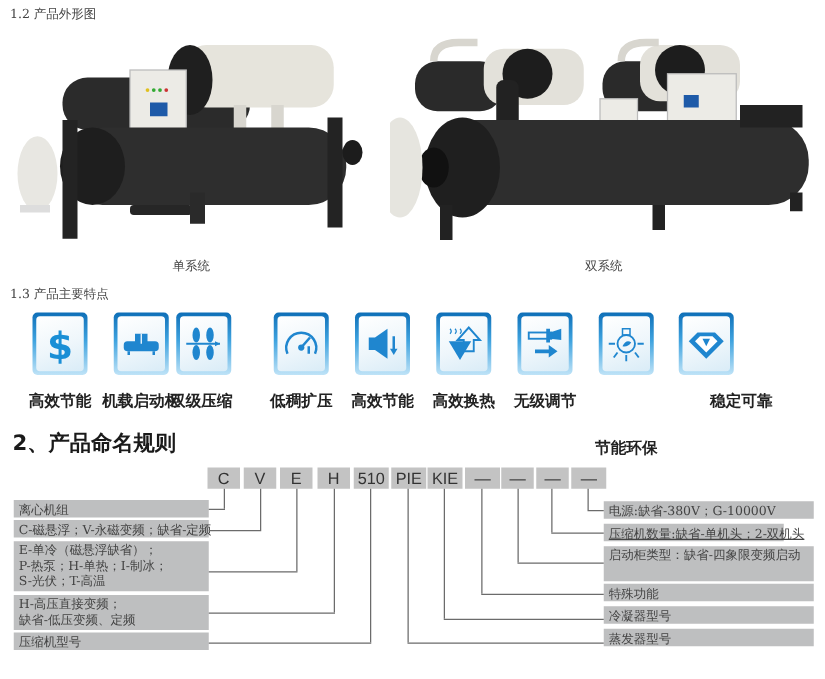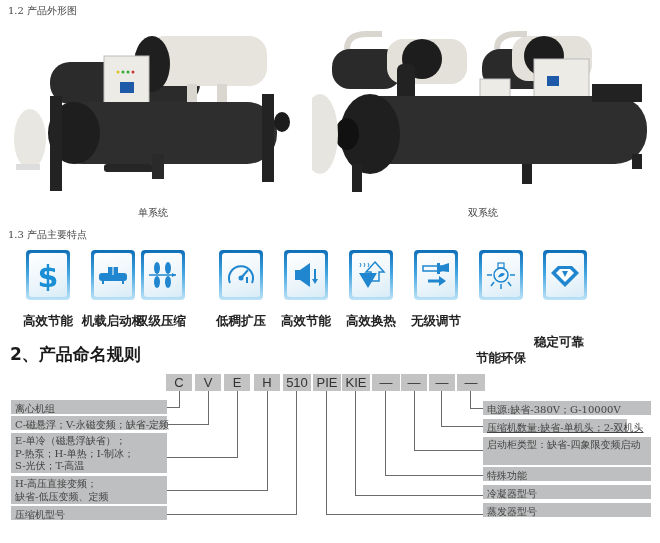--- a/index.html
+++ b/index.html
@@ -199,21 +199,21 @@
   </div>
 
 <div class="feat-label" style="left:13px;">高效节能</div>
 <div class="feat-label" style="left:78px;">机载启动柜</div>
 <div class="feat-label" style="left:126px;">双级压缩</div>
 <div class="feat-label" style="left:206px;">低稠扩压</div>
 <div class="feat-label" style="left:271px;">高效节能</div>
 <div class="feat-label" style="left:336px;">高效换热</div>
 <div class="feat-label" style="left:401px;">无级调节</div>
 <div class="feat-label" style="left:466px;margin-top:37px;">节能环保</div>
-<div class="feat-label" style="left:524px;margin-top:21px;">稳定可靠</div>
+<div class="feat-label" style="left:558px;">稳定可靠</div>
 
 <div class="abs h2" style="left:10px; top:343px;">2、产品命名规则</div>
 
 <div class="code" style="left:166px; width:26px;">C</div>
 <div class="code" style="left:195px; width:26px;">V</div>
 <div class="code" style="left:224px; width:26px;">E</div>
 <div class="code" style="left:254px; width:26px;">H</div>
 <div class="code" style="left:283px; width:28px;">510</div>
 <div class="code" style="left:313px; width:28px;">PIE</div>
 <div class="code" style="left:342px; width:28px;">KIE</div>

